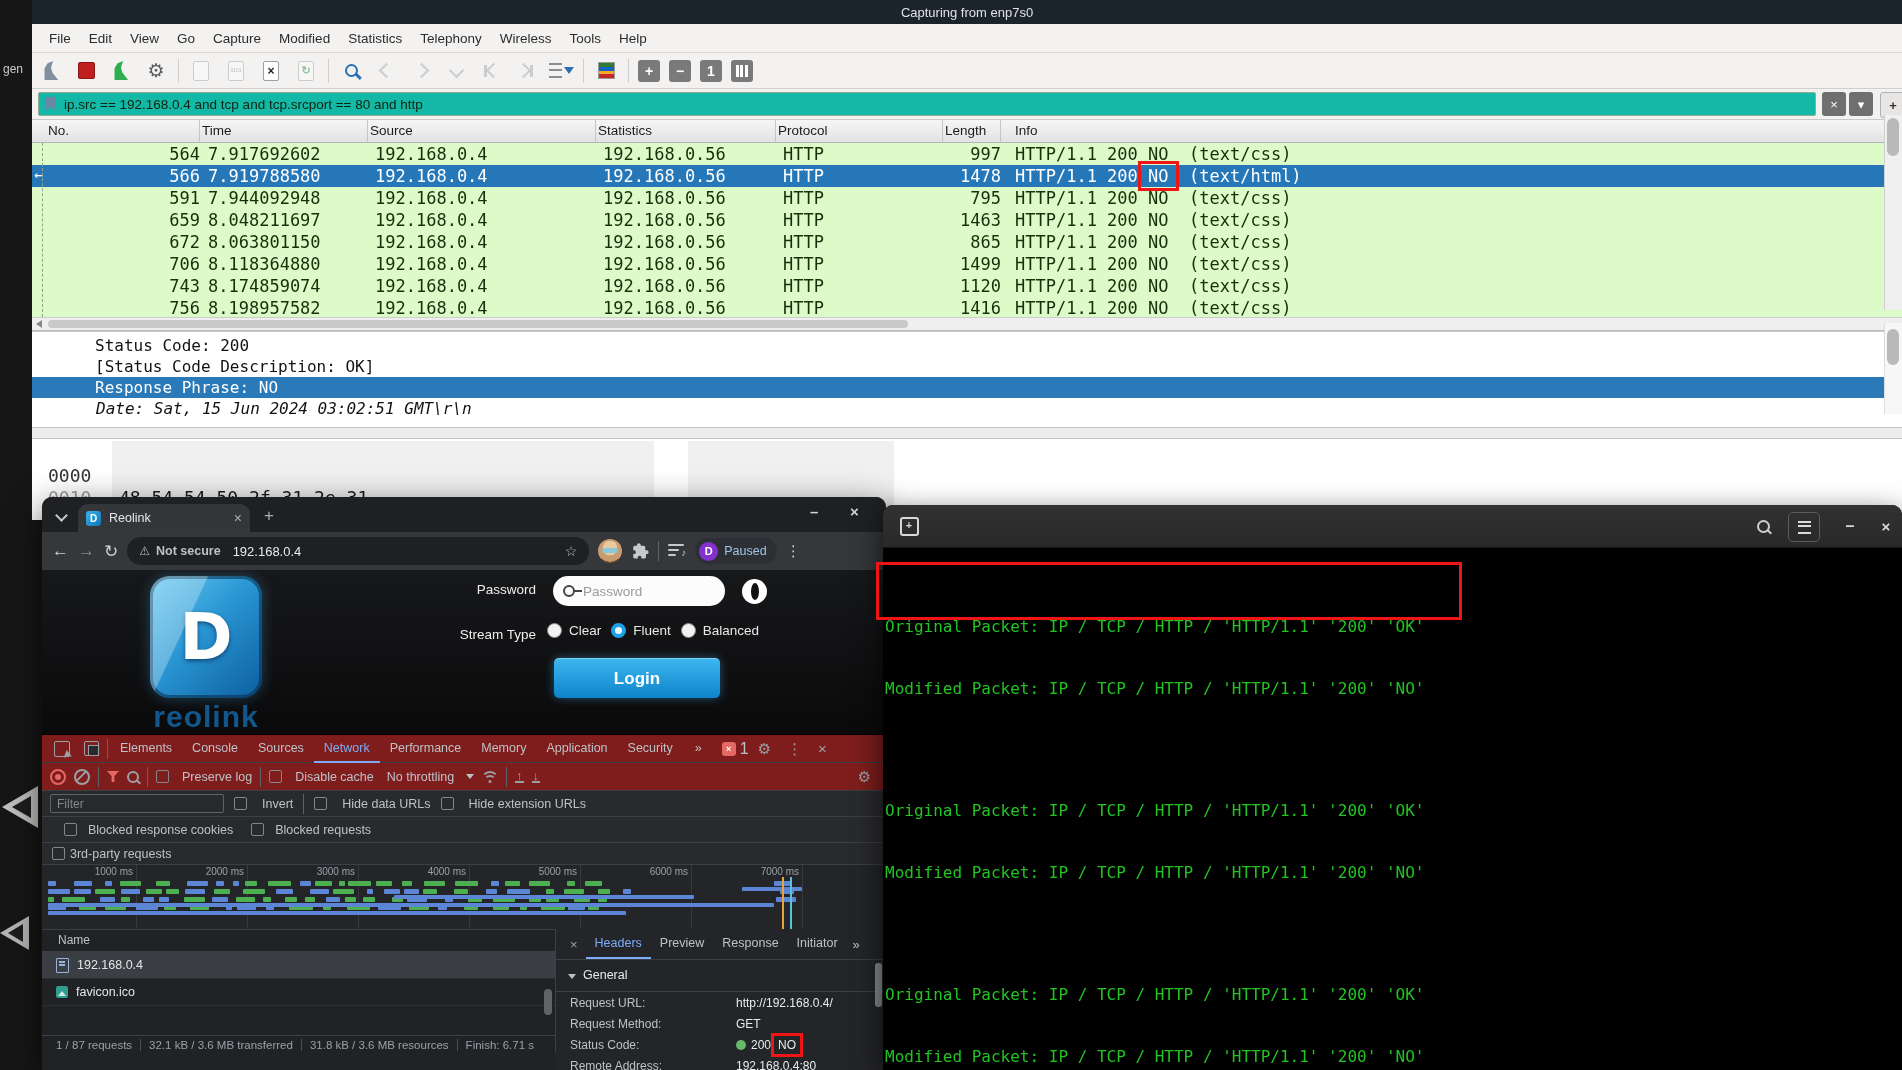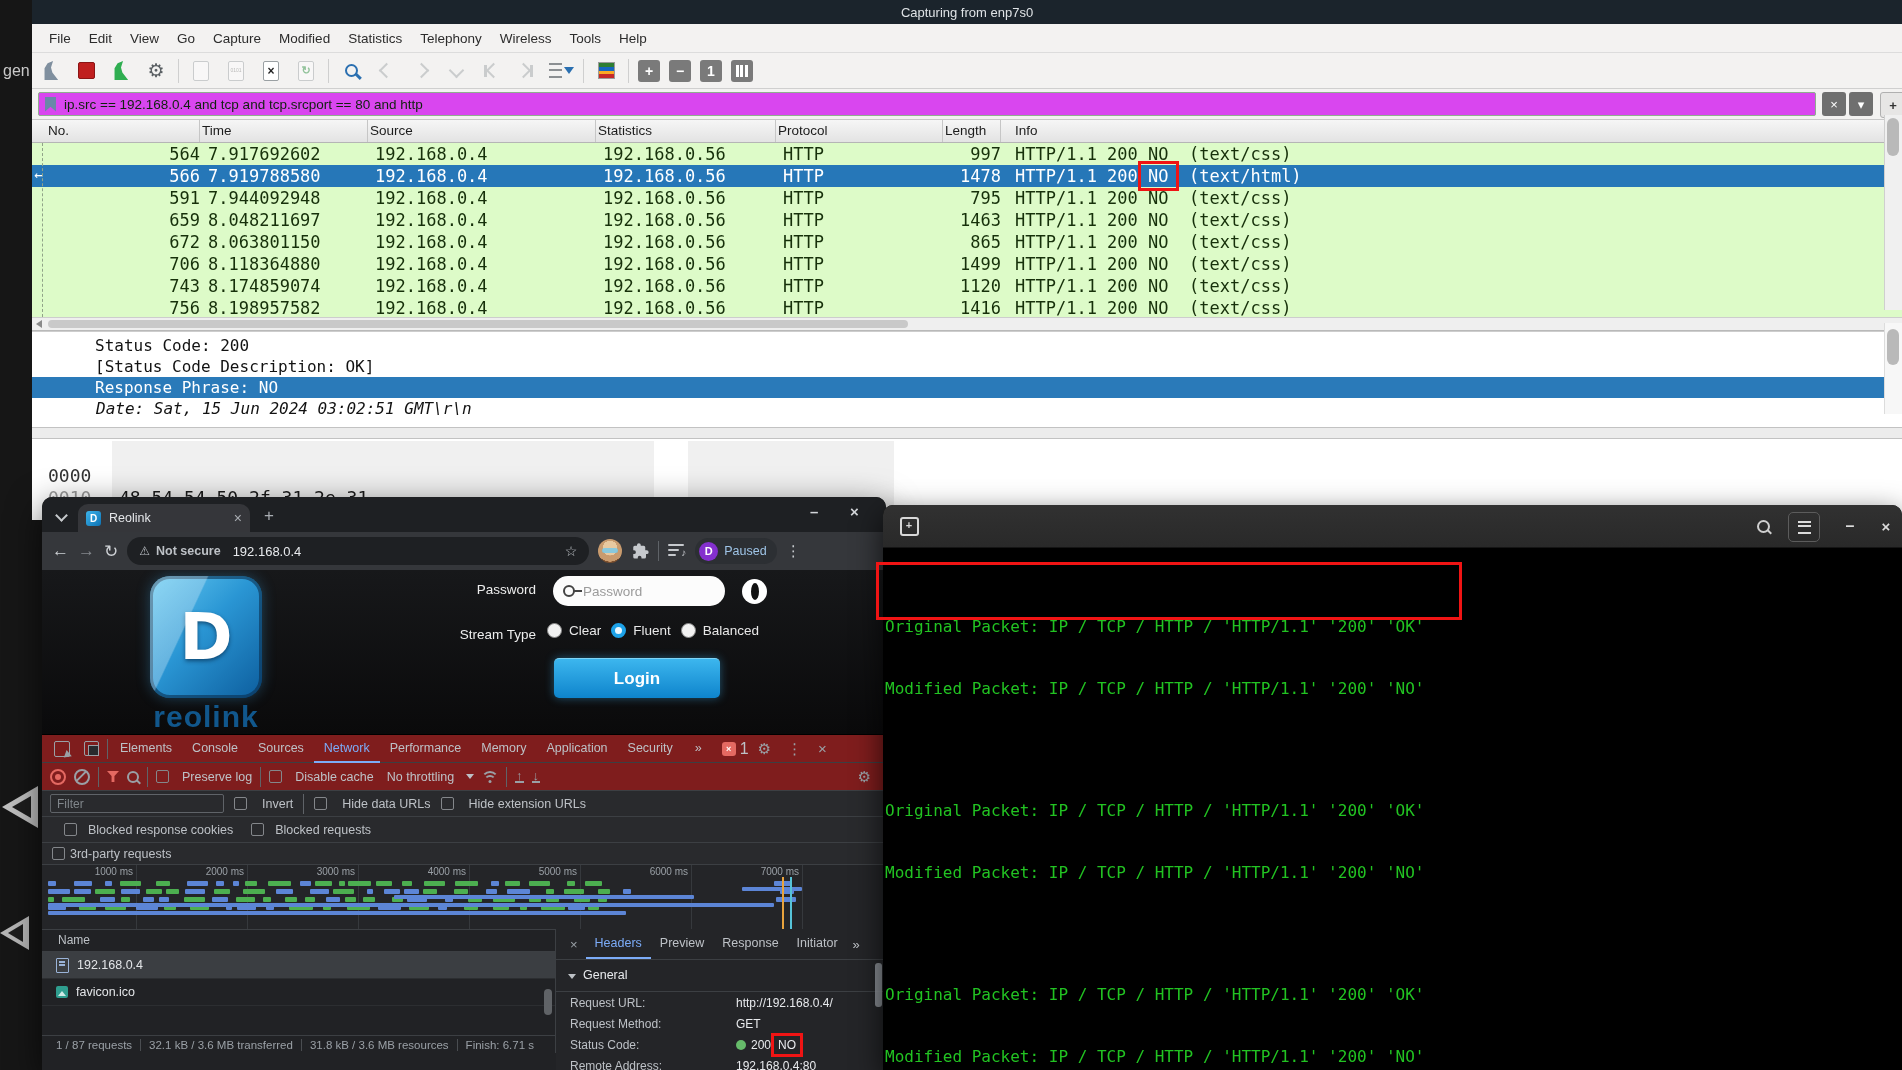--- a/index.html
+++ b/index.html
@@ -1,20 +1,20 @@
 <!DOCTYPE html>
 <html><head>
 <meta charset="utf-8">
 <style>
   html,body{margin:0;padding:0;background:#141414;width:1902px;height:1070px;overflow:hidden;
     font-family:"Liberation Sans",sans-serif;-webkit-font-smoothing:antialiased;}
   #stage{position:absolute;inset:0;width:1902px;height:1070px;background:#161616;}
 
   
-  .desk-label{position:absolute;left:3px;top:62px;color:#c9c9c9;font-size:16px;}
+  .desk-label{position:absolute;left:3px;top:62px;color:#c9c9c9;font-size:12px;}
   .tri{position:absolute;width:0;height:0;}
   .tri-outer1{left:2px;top:786px;border-top:21px solid transparent;border-bottom:21px solid transparent;border-right:36px solid #bfbfbf;}
   .tri-inner1{left:12px;top:796px;border-top:11px solid transparent;border-bottom:11px solid transparent;border-right:19px solid #1d1d1d;}
   .tri-outer2{left:0px;top:916px;border-top:17px solid transparent;border-bottom:17px solid transparent;border-right:29px solid #b5b5b5;}
   .tri-inner2{left:8px;top:924px;border-top:9px solid transparent;border-bottom:9px solid transparent;border-right:15px solid #1d1d1d;}
 
   
   #wireshark{position:absolute;left:32px;top:0;width:1870px;height:505px;background:#fff;}
   .ws-titlebar{height:24px;background:#1b242c;color:#dfe3e6;font-size:13px;display:flex;align-items:center;justify-content:center;}
   .ws-menubar{height:28px;background:#f3f2f1;border-bottom:1px solid #dcdcdc;display:flex;align-items:center;padding-left:8px;}
@@ -37,21 +37,21 @@
   .chev.l{transform:rotate(45deg);} .chev.r{transform:rotate(225deg);} .chev.d{transform:rotate(-45deg);}
   .bar-v{width:2.5px;height:12px;background:#9aa0a3;display:inline-block;margin:0 1px;}
   .lines3{width:13px;height:11px;border-top:2px solid #8b8f92;border-bottom:2px solid #8b8f92;position:relative;}
   .lines3:after{content:'';position:absolute;left:0;top:3.5px;width:13px;height:2px;background:#8b8f92;}
   .dn-blue{width:0;height:0;border-left:5px solid transparent;border-right:5px solid transparent;border-top:7px solid #2a6fb0;margin-left:2px;}
   .colorize{width:15px;height:15px;border:1px solid #9a9a9a;background:linear-gradient(#2e7d32 0 25%,#1565c0 25% 50%,#f9a825 50% 75%,#c62828 75% 100%);}
   .darkbtn{width:22px;height:22px;background:#7a7a7a;border-radius:3px;color:#fff;font-weight:bold;font-size:14px;display:flex;align-items:center;justify-content:center;}
   .colgrid{width:12px;height:12px;background:linear-gradient(90deg,#fff 0 3px,transparent 3px 4.5px,#fff 4.5px 7.5px,transparent 7.5px 9px,#fff 9px 12px);}
 
   .ws-filterbar{height:30px;background:#f3f2f1;border-bottom:1px solid #c8c8c8;position:relative;}
-  .ws-filter-input{position:absolute;left:6px;top:3px;width:1776px;height:22px;background:#d946ef;border:1px solid #8fae8f;border-radius:2px;display:flex;align-items:center;}
+  .ws-filter-input{position:absolute;left:6px;top:3px;width:1776px;height:22px;background:#14b8a6;border:1px solid #8fae8f;border-radius:2px;display:flex;align-items:center;}
   .bookmark{width:11px;height:15px;margin:0 8px 0 6px;background:#6a87a8;clip-path:polygon(0 0,100% 0,100% 100%,50% 68%,0 100%);}
   .ws-filter-text{font-size:13.5px;color:#10230e;}
   .fbtn{position:absolute;top:3px;width:24px;height:24px;border-radius:3px;display:flex;align-items:center;justify-content:center;font-size:13px;}
   .fbtn.x{left:1790px;background:#6f6f6f;color:#fff;}
   .fbtn.dd{left:1817px;background:#6f6f6f;color:#fff;}
   .fbtn.plus{left:1848px;background:#e7e6e5;border:1px solid #b0b0b0;color:#333;font-weight:bold;}
 
   .ws-colheader{height:22px;background:linear-gradient(#f6f6f6,#e3e3e3);border-bottom:1px solid #b5b5b5;display:flex;align-items:center;padding-left:14px;font-size:13.5px;color:#1c1c1c;}
   .hc{border-right:1px solid #c6c6c6;height:22px;line-height:22px;box-sizing:border-box;padding-left:2px;}
   .h-no{width:154px;} .h-time{width:168px;} .h-src{width:228px;} .h-dst{width:180px;} .h-proto{width:167px;} .h-len{width:58px;} .h-info{flex:1;padding-left:14px;border-right:none;}

